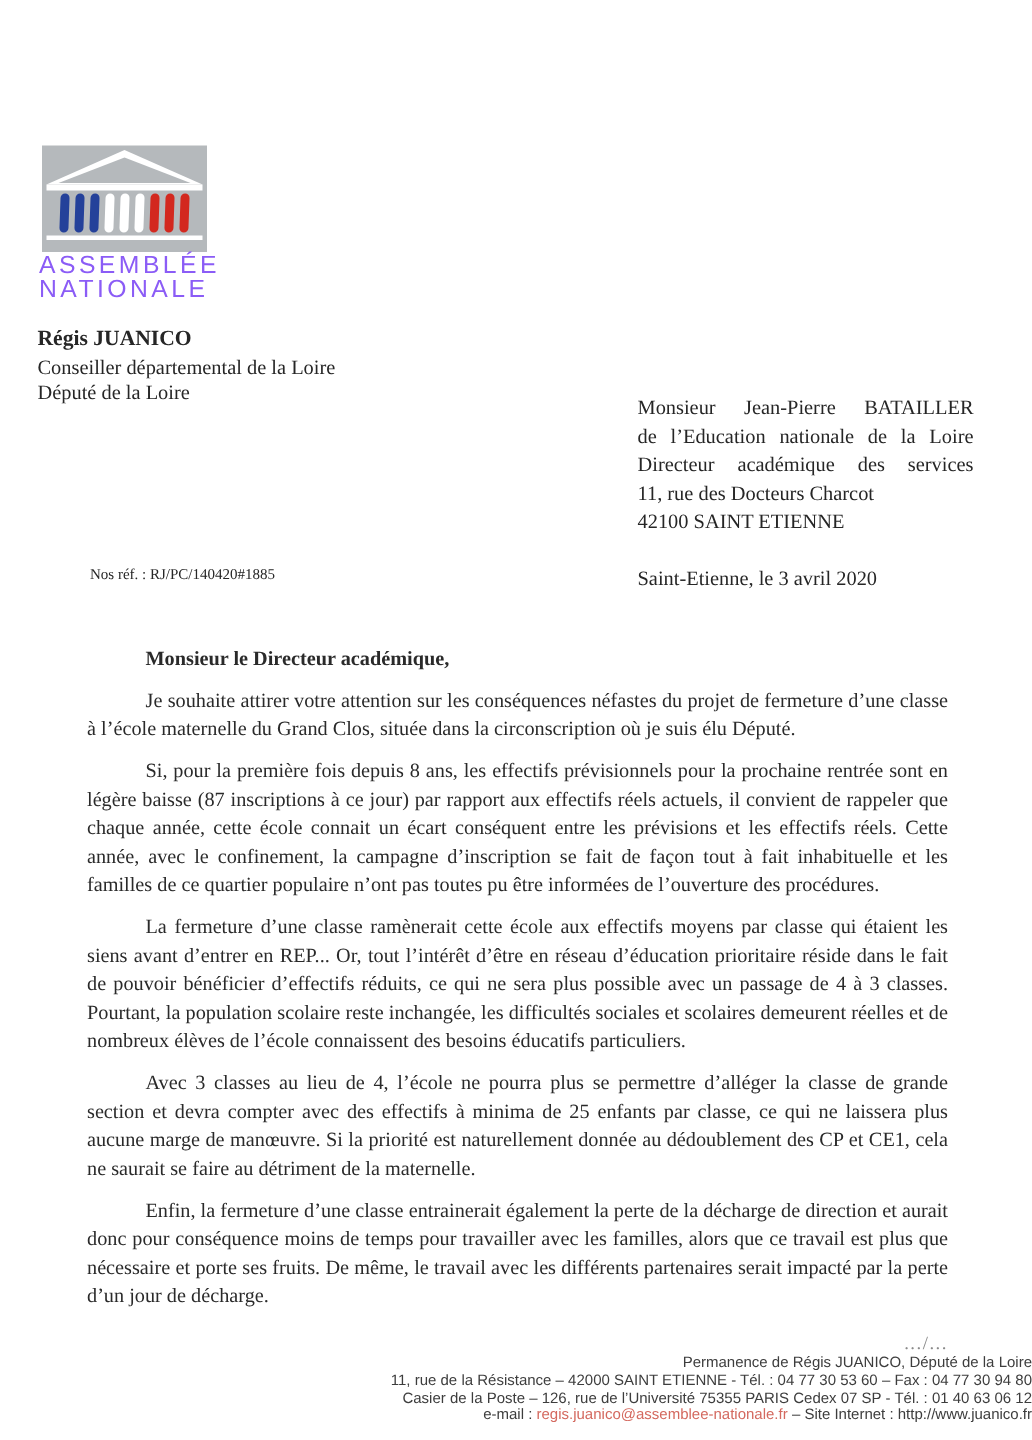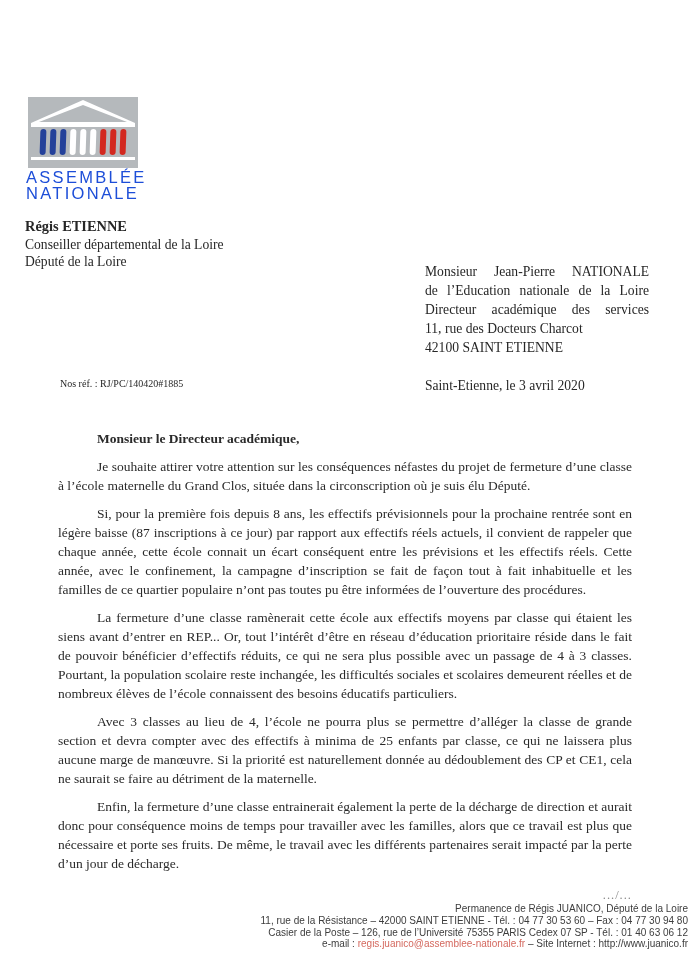--- a/index.html
+++ b/index.html
@@ -17,21 +17,21 @@
     width:0; height:0; border-left:44px solid transparent; border-right:44px solid transparent;
     border-bottom:17px solid #b5b9bc;}
   .architrave{position:absolute; top:26px; left:3px; right:3px; height:4px; background:#ffffff;}
   .colonnade{position:absolute; top:32px; left:0; right:0; height:26px;
     display:flex; justify-content:center; align-items:flex-end; gap:4px;}
   .col{width:6px; height:26px; border-radius:3px; transform:skewX(-2deg);}
   .col.b{background:#24419a}
   .col.w{background:#ffffff}
   .col.r{background:#d3281f}
   .stylobate{position:absolute; top:60px; left:3px; right:3px; height:3px; background:#ffffff;}
-  .logo-text{position:absolute; left:26px; top:169px; color:#1d4ed8;
+  .logo-text{position:absolute; left:26px; top:169px; color:#8b5cf6;
     font-family:"Liberation Sans",sans-serif; font-size:16.5px; line-height:16px;
     letter-spacing:2.3px; white-space:nowrap;}
   
   .sender{position:absolute; left:25px; top:218px; font-size:13.6px; line-height:17.5px;}
   .sender .name{font-weight:bold; font-size:14.4px;}
   
   .recipient{position:absolute; left:425px; top:262px; width:224px; font-size:13.6px; line-height:19px;}
   .recipient .just{text-align:justify; text-align-last:justify;}
   
   .ref{position:absolute; left:60px; top:378px; font-size:10px;text-align:center;}
@@ -70,27 +70,27 @@
       <i class="col r"></i>
     </div>
     <div class="stylobate"></div>
   </div>
   <div class="logo-text">
     <div>ASSEMBLÉE</div>
     <div>NATIONALE</div>
   </div>
 
   <div class="sender">
-    <div class="name">Régis ETIENNE</div>
+    <div class="name">Régis JUANICO</div>
     <div>Conseiller départemental de la Loire</div>
     <div>Député de la Loire</div>
   </div>
 
   <div class="recipient">
-    <div class="just">Monsieur Jean-Pierre NATIONALE</div>
+    <div class="just">Monsieur Jean-Pierre BATAILLER</div>
     <div class="just">de l’Education nationale de la Loire</div>
     <div class="just">Directeur académique des services</div>
     <div>11, rue des Docteurs Charcot</div>
     <div>42100 SAINT ETIENNE</div>
   </div>
 
   <div class="ref">Nos réf. : RJ/PC/140420#1885</div>
   <div class="dateline">Saint-Etienne, le 3 avril 2020</div>
 
   <div class="body">

